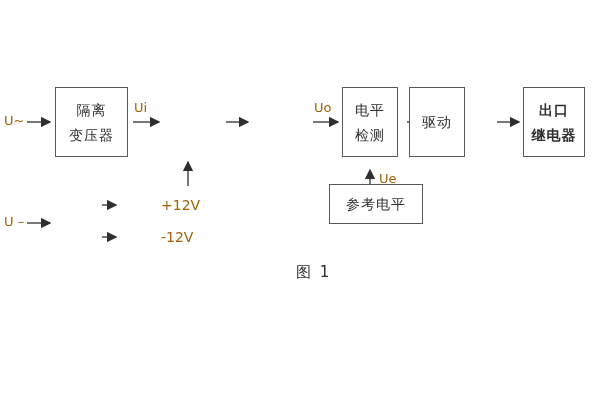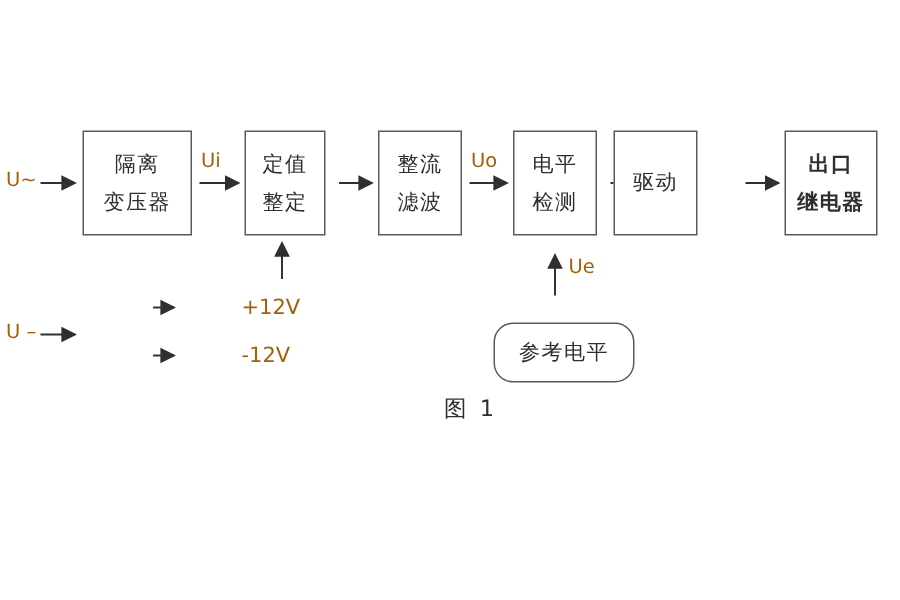--- a/index.html
+++ b/index.html
@@ -27,21 +27,21 @@
 
   
   #b-isolation{left:55px;top:87px;width:73px;height:70px;}
   #b-setting{left:163px;top:87px;width:54px;height:70px;}
   #b-rectifier{left:252px;top:87px;width:56px;height:70px;}
   #b-level{left:342px;top:87px;width:56px;height:70px;}
   #b-driver{left:409px;top:87px;width:56px;height:70px;}
   #b-outrelay{left:523px;top:87px;width:62px;height:70px;font-weight:bold;}
   #b-power{left:55px;top:187px;width:47px;height:68px;}
   #b-ratio{left:162px;top:187px;width:48px;height:70px;}
-  #b-reference{left:329px;top:215px;width:94px;height:40px;flex-direction:row;border-radius:13px;}
+  #b-reference{left:329px;top:184px;width:94px;height:40px;flex-direction:row;}
 
   #l-uac{left:4px;top:114px;}
   #l-udc{left:4px;top:215px;}
   #l-ui{left:134px;top:101px;}
   #l-uo{left:314px;top:101px;}
   #l-ue{left:379px;top:172px;}
   #l-p12{left:119px;top:198px;}
   #l-n12{left:119px;top:230px;}
   #l-caption{left:296px;top:263px;}
 </style>
@@ -67,29 +67,21 @@
     <line x1="102" y1="237" x2="116" y2="237" marker-end="url(#ah)"></line>
     <line x1="188" y1="186" x2="188" y2="162" marker-end="url(#ah)"></line>
     <line x1="370" y1="197" x2="370" y2="170" marker-end="url(#ah)"></line>
   </svg>
 
   <div class="block" id="b-isolation">
     <span>隔离</span>
     <span>变压器</span>
   </div>
 
-  <div class="block" id="b-setting">
-    <span>定值</span>
-    <span>整定</span>
-  </div>
 
-  <div class="block" id="b-rectifier">
-    <span>整流</span>
-    <span>滤波</span>
-  </div>
 
   <div class="block" id="b-level">
     <span>电平</span>
     <span>检测</span>
   </div>
 
   <div class="block" id="b-driver">
     <span>驱动</span>
   </div>
 

